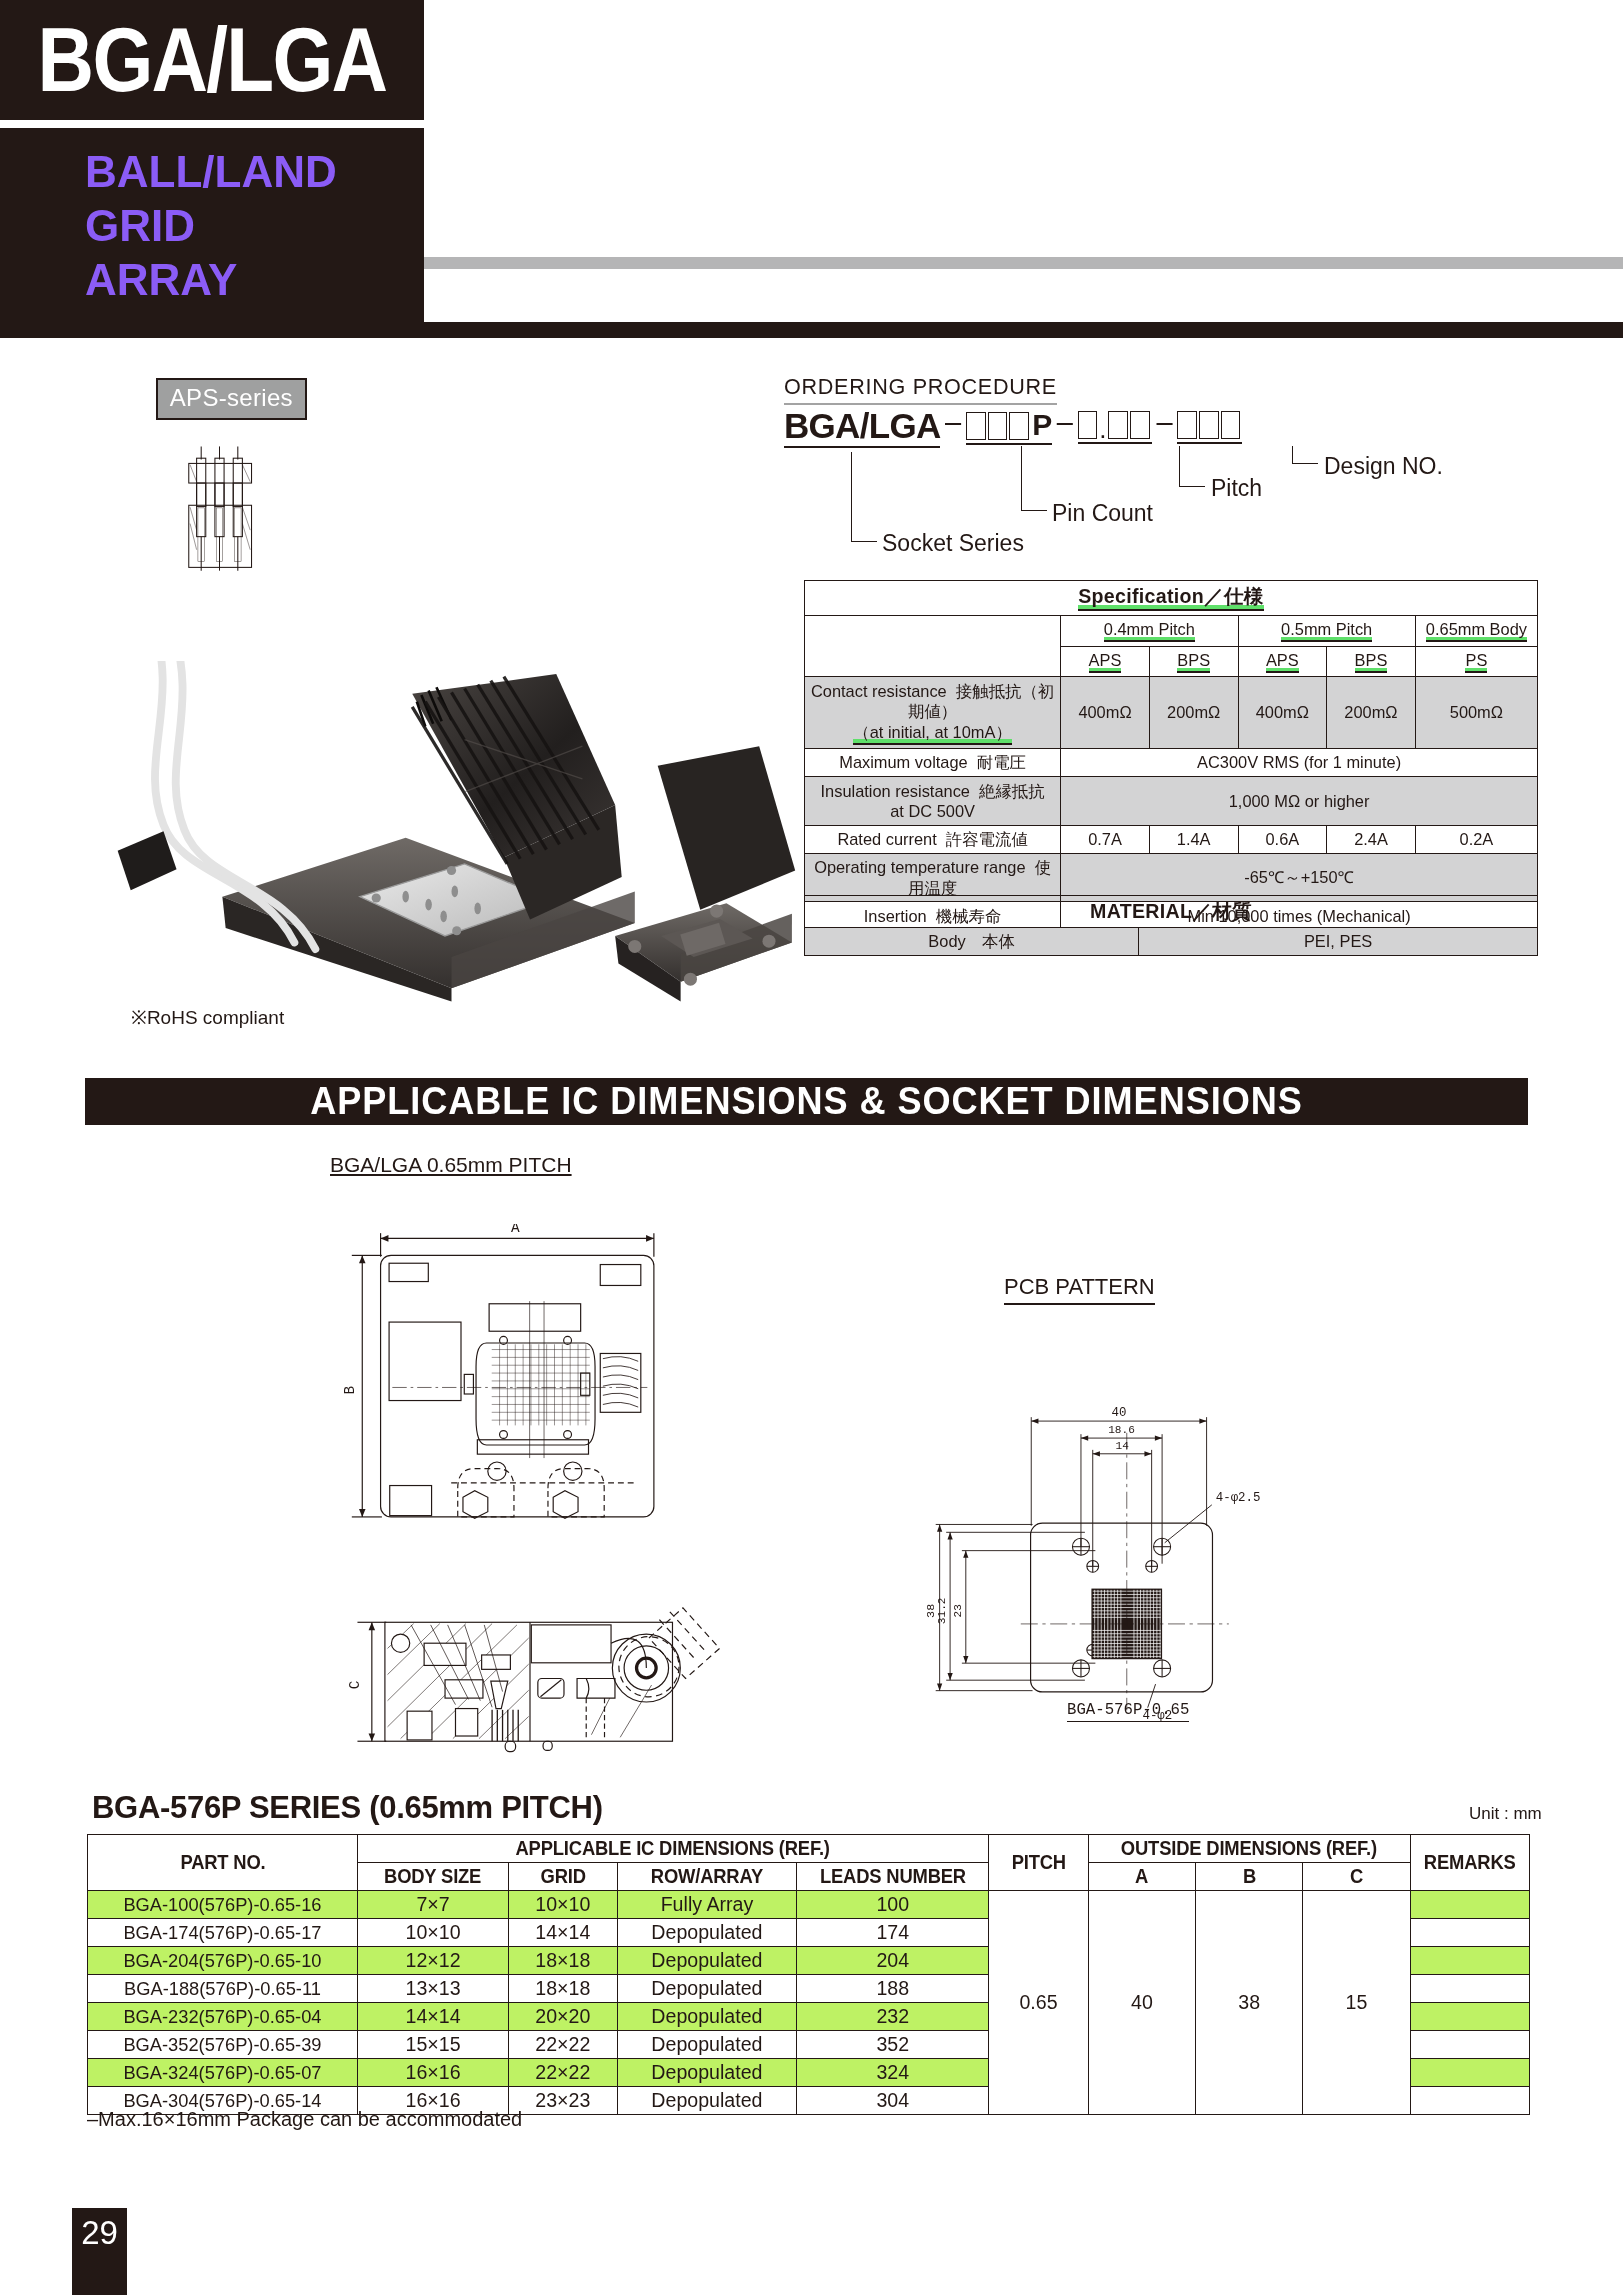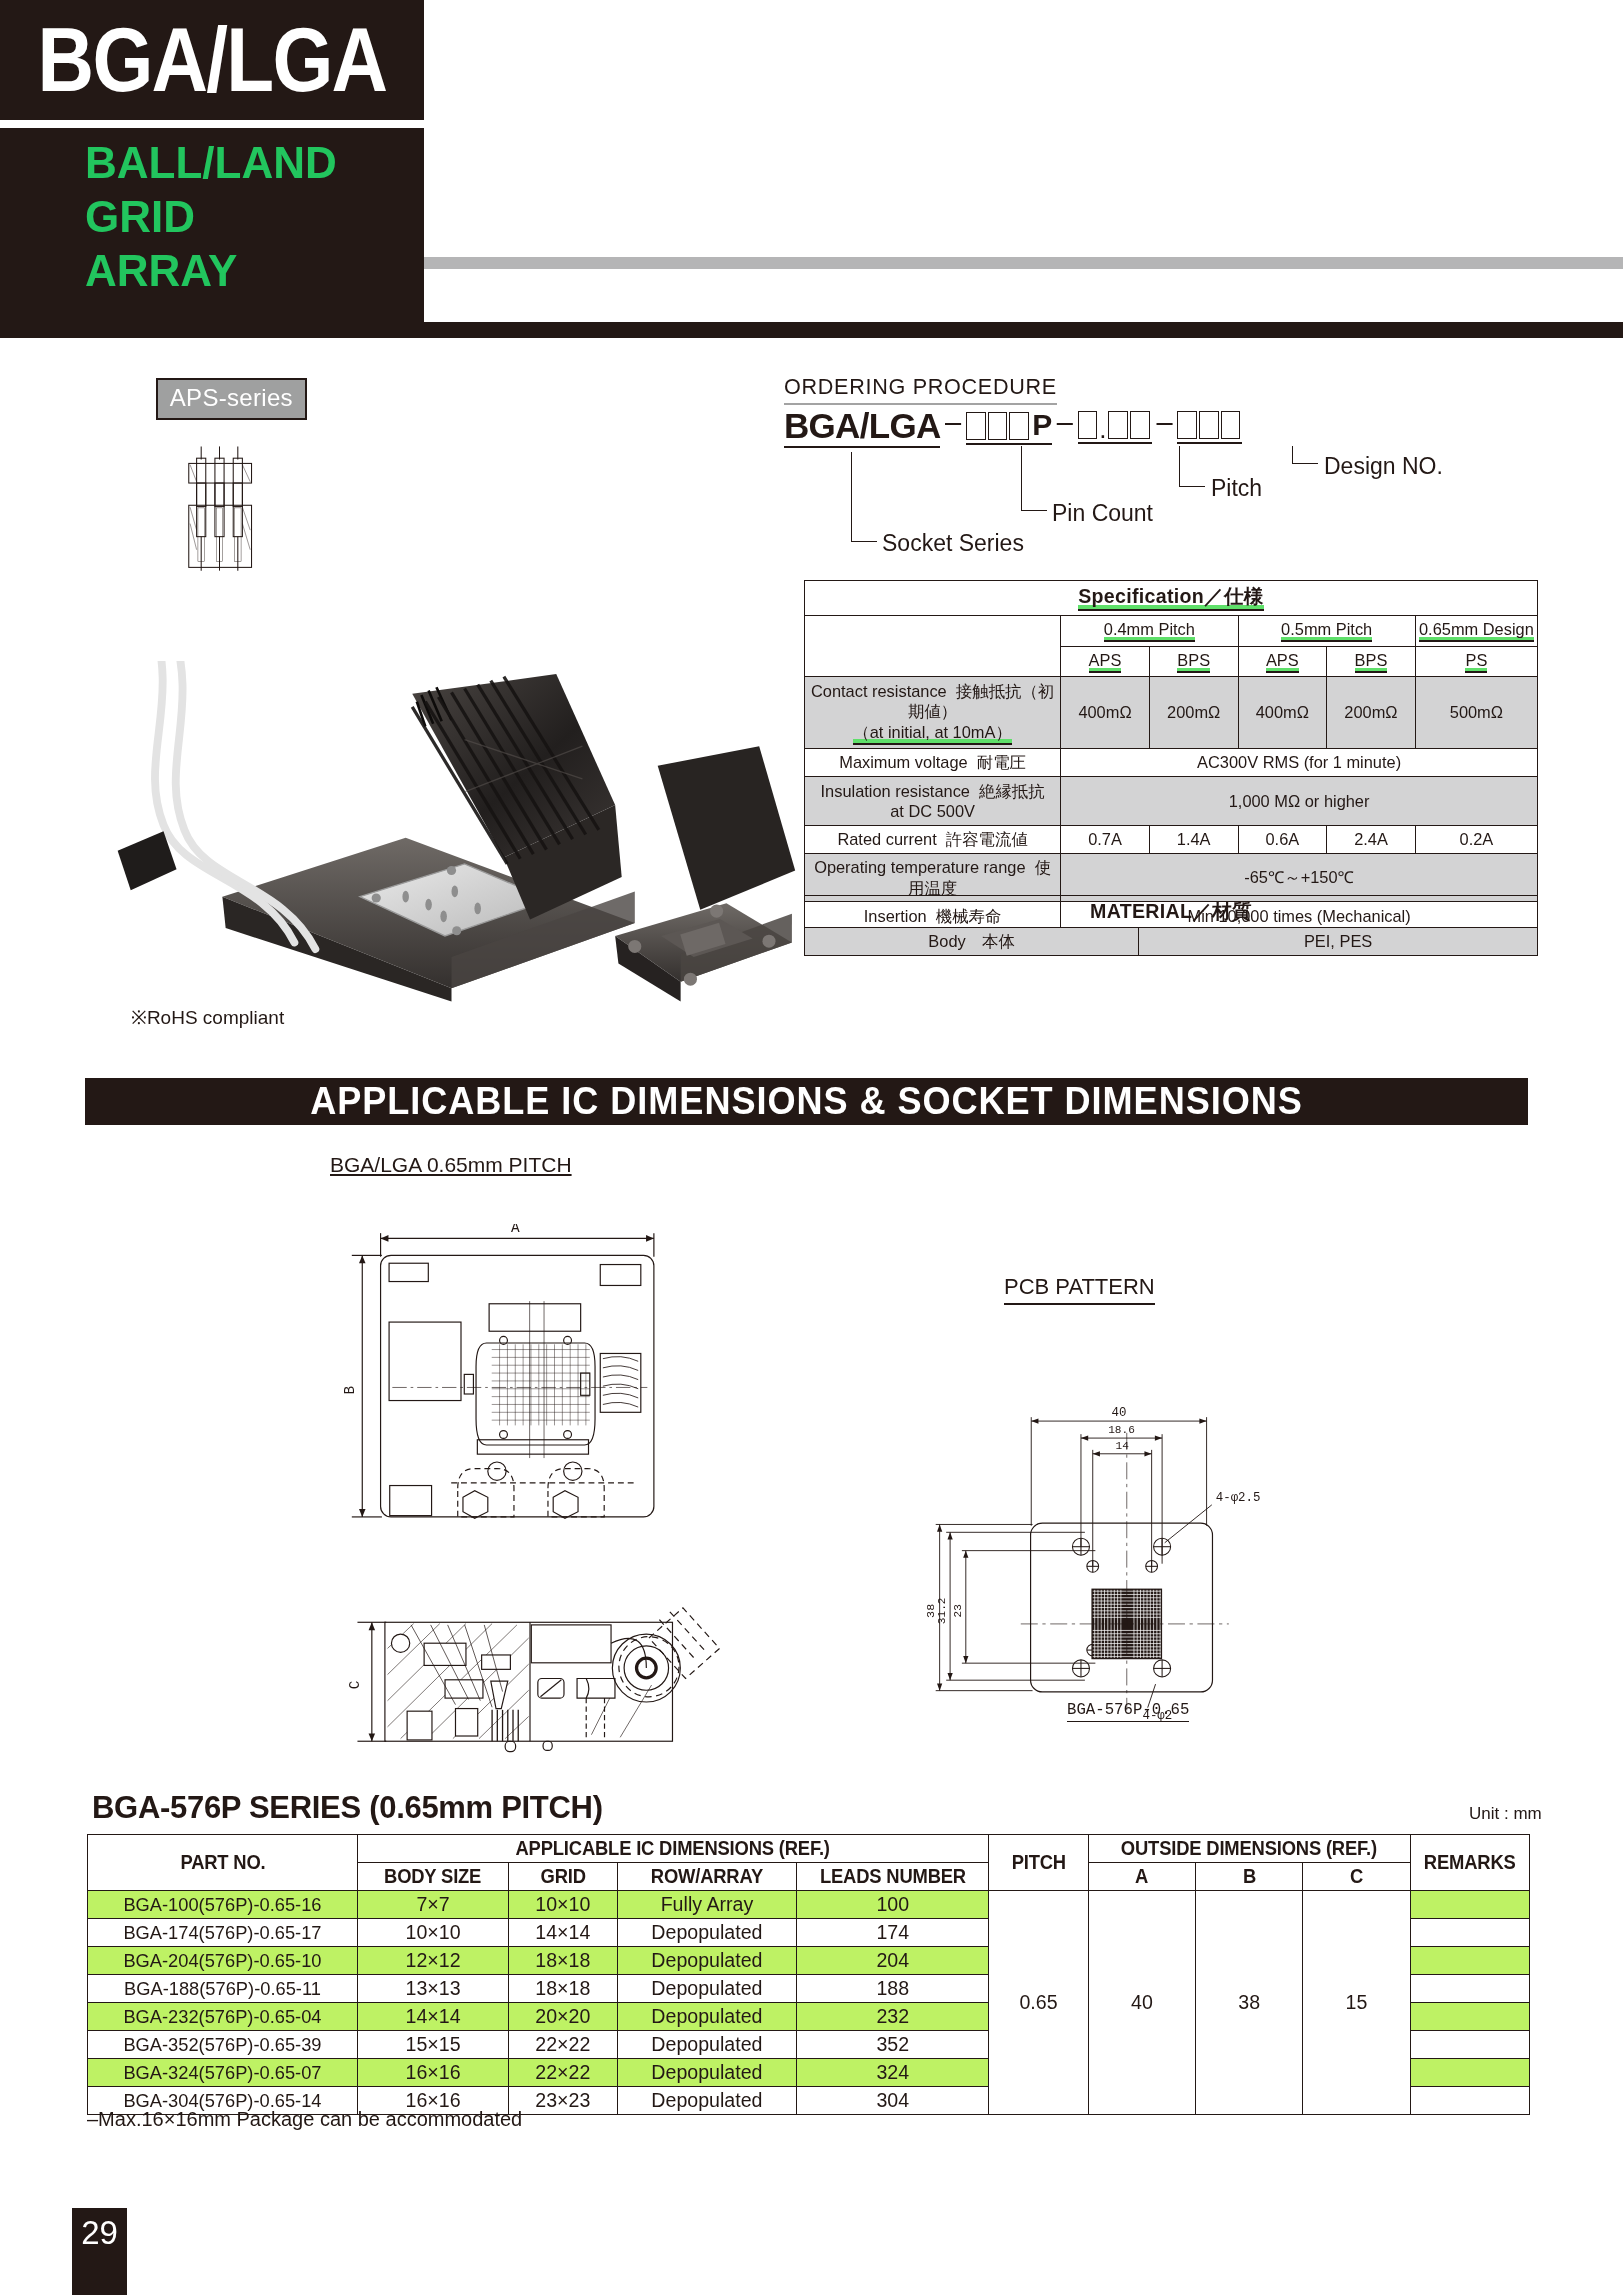--- a/index.html
+++ b/index.html
@@ -5,21 +5,21 @@
   html,body{margin:0;padding:0;background:#fff;}
   body{width:1623px;height:2295px;position:relative;font-family:"Liberation Sans",sans-serif;color:#231815;overflow:hidden;}
   .abs{position:absolute;}
 
   
   #hdr-title-block{left:0;top:0;width:424px;height:120px;background:#231815;}
   #hdr-title{color:#fff;font-family:"Liberation Sans Narrow","Liberation Sans",sans-serif;
     font-weight:bold;font-size:91px;letter-spacing:-2px;line-height:120px;text-align:center;
     transform:scaleX(.86);transform-origin:center;white-space:nowrap;}
   #hdr-sub-block{left:0;top:128px;width:424px;height:194px;background:#231815;}
-  #hdr-sub{color:#22c55e;font-weight:bold;font-size:44px;line-height:54px;padding:8px 0 0 85px;letter-spacing:0px;}
+  #hdr-sub{color:#8b5cf6;font-weight:bold;font-size:44px;line-height:54px;padding:17px 0 0 85px;letter-spacing:0px;}
   #hdr-grayrule{left:424px;top:257px;width:1199px;height:11.8px;background:#b5b5b6;}
   #hdr-bottomband{left:0;top:322px;width:1623px;height:15.7px;background:#231815;}
 
   
   .badge{background:#9fa0a0;border:2px solid #231815;color:#fff;font-size:24px;
     padding:3.9px 11.8px 6.5px 11.8px;letter-spacing:0.3px;}
   #rohs{left:131px;top:1004px;font-size:19px;}
 
   
   #op-title{left:784px;top:374px;font-size:21.6px;border-bottom:2px solid #a3a3a3;padding-bottom:2.6px;letter-spacing:0.7px;}
@@ -248,21 +248,21 @@
   <tbody>
       <tr>
     <td class="hdrow" colspan="6">
       <span class="hl"><span class="uline">Specification／仕様</span></span>
     </td>
   </tr>
   <tr>
     <td rowspan="2" style="width:250px;"></td>
     <td colspan="2" style="width:111px;"><span class="hl2"><span class="uline">0.4mm Pitch</span></span></td>
     <td colspan="2" style="width:111px;"><span class="hl2"><span class="uline">0.5mm Pitch</span></span></td>
-    <td style="width:116px;"><span class="hl2"><span class="uline">0.65mm Design</span></span></td>
+    <td style="width:116px;"><span class="hl2"><span class="uline">0.65mm Body</span></span></td>
   </tr>
   <tr>
     <td><span class="hl2"><span class="uline">APS</span></span></td>
     <td><span class="hl2"><span class="uline">BPS</span></span></td>
     <td><span class="hl2"><span class="uline">APS</span></span></td>
     <td><span class="hl2"><span class="uline">BPS</span></span></td>
     <td><span class="hl2"><span class="uline">PS</span></span></td>
   </tr>
   <tr class="shade">
     <td class="lft">

